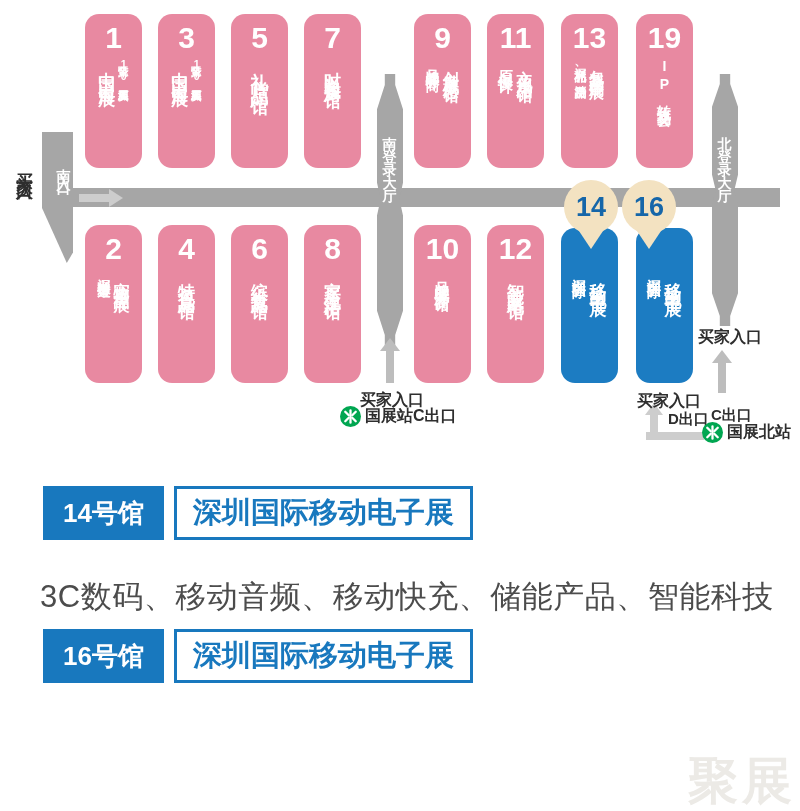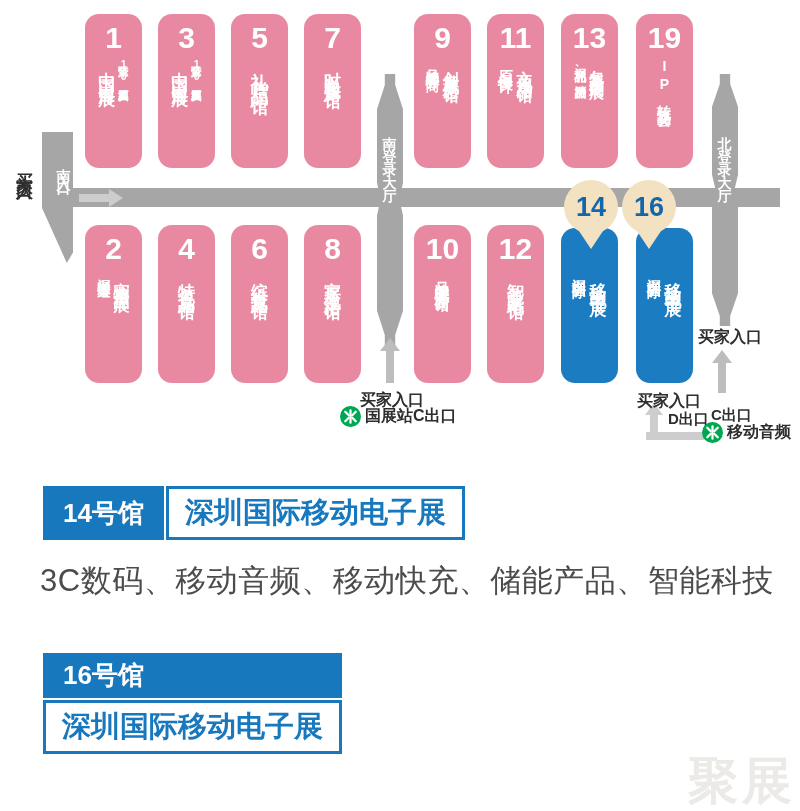--- a/index.html
+++ b/index.html
@@ -58,24 +58,24 @@
               font-size:27px;font-weight:700;color:#1566A9;position:relative;z-index:2;}
   .pin-tail{width:0;height:0;margin:-9px auto 0;border-left:16px solid transparent;border-right:16px solid transparent;border-top:24px solid #F3E2C1;position:relative;z-index:1;}
 
   
   .lbl{position:absolute;color:#2e2e2e;font-weight:700;z-index:5;white-space:nowrap;}
   .lbl16{font-size:16px;} .lbl15{font-size:15px;}
   .metro-row{position:absolute;display:flex;align-items:flex-end;gap:4px;z-index:5;}
   .metro-row .txt{font-size:16px;font-weight:700;color:#2e2e2e;white-space:nowrap;}
 
   
-  .badge-row{position:absolute;left:43px;display:flex;align-items:stretch;gap:2px;z-index:5;}
+  .badge-row{position:absolute;left:43px;display:flex;align-items:stretch;gap:10px;z-index:5;}
   .badge-hall{background:#1878BE;color:#fff;font-weight:700;font-size:26px;display:flex;align-items:center;padding:5px 20px;}
   .badge-title{border:3px solid #1878BE;background:#fff;color:#1878BE;font-weight:700;font-size:29px;display:flex;align-items:center;padding:4px 16px;}
-  .desc{position:absolute;left:40px;font-size:31px;color:#4C4C4C;letter-spacing:0.5px;z-index:5;white-space:nowrap;}
+  .desc{position:absolute;left:40px;font-size:31px;color:#4C4C4C;letter-spacing:0.5px;z-index:5;white-space:nowrap;margin-top:16px;}
 
   .watermark{position:absolute;left:688px;top:748px;font-size:50px;font-weight:700;color:#ECEAE6;letter-spacing:4px;z-index:0;}
 </style>
 </head>
 <body>
 
 <div id="stage">
 
   <div class="watermark">聚展</div>
 
@@ -247,27 +247,27 @@
     <svg width="21" height="21" viewBox="0 0 24 24">
       <circle cx="12" cy="12" r="12" fill="#00A651"></circle>
       <g stroke="#fff" stroke-width="2.6" stroke-linecap="round">
         <line x1="12" y1="5" x2="12" y2="19"></line>
         <line x1="6" y1="6.5" x2="10" y2="10.5"></line>
         <line x1="18" y1="6.5" x2="14" y2="10.5"></line>
         <line x1="6" y1="17.5" x2="10" y2="13.5"></line>
         <line x1="18" y1="17.5" x2="14" y2="13.5"></line>
       </g>
     </svg>
-    <span class="txt">移动音频</span>
+    <span class="txt">国展北站</span>
   </div>
 
   <div class="badge-row" style="top:486px;">
     <div class="badge-hall">14号馆</div>
     <div class="badge-title">深圳国际移动电子展</div>
   </div>
   <div class="desc" style="top:560px;">3C数码、移动音频、移动快充、储能产品、智能科技</div>
 
-  <div class="badge-row" style="top:653px;flex-direction:column;">
+  <div class="badge-row" style="top:629px;">
     <div class="badge-hall">16号馆</div>
     <div class="badge-title">深圳国际移动电子展</div>
   </div>
 
 </div>
 
 </body></html>

